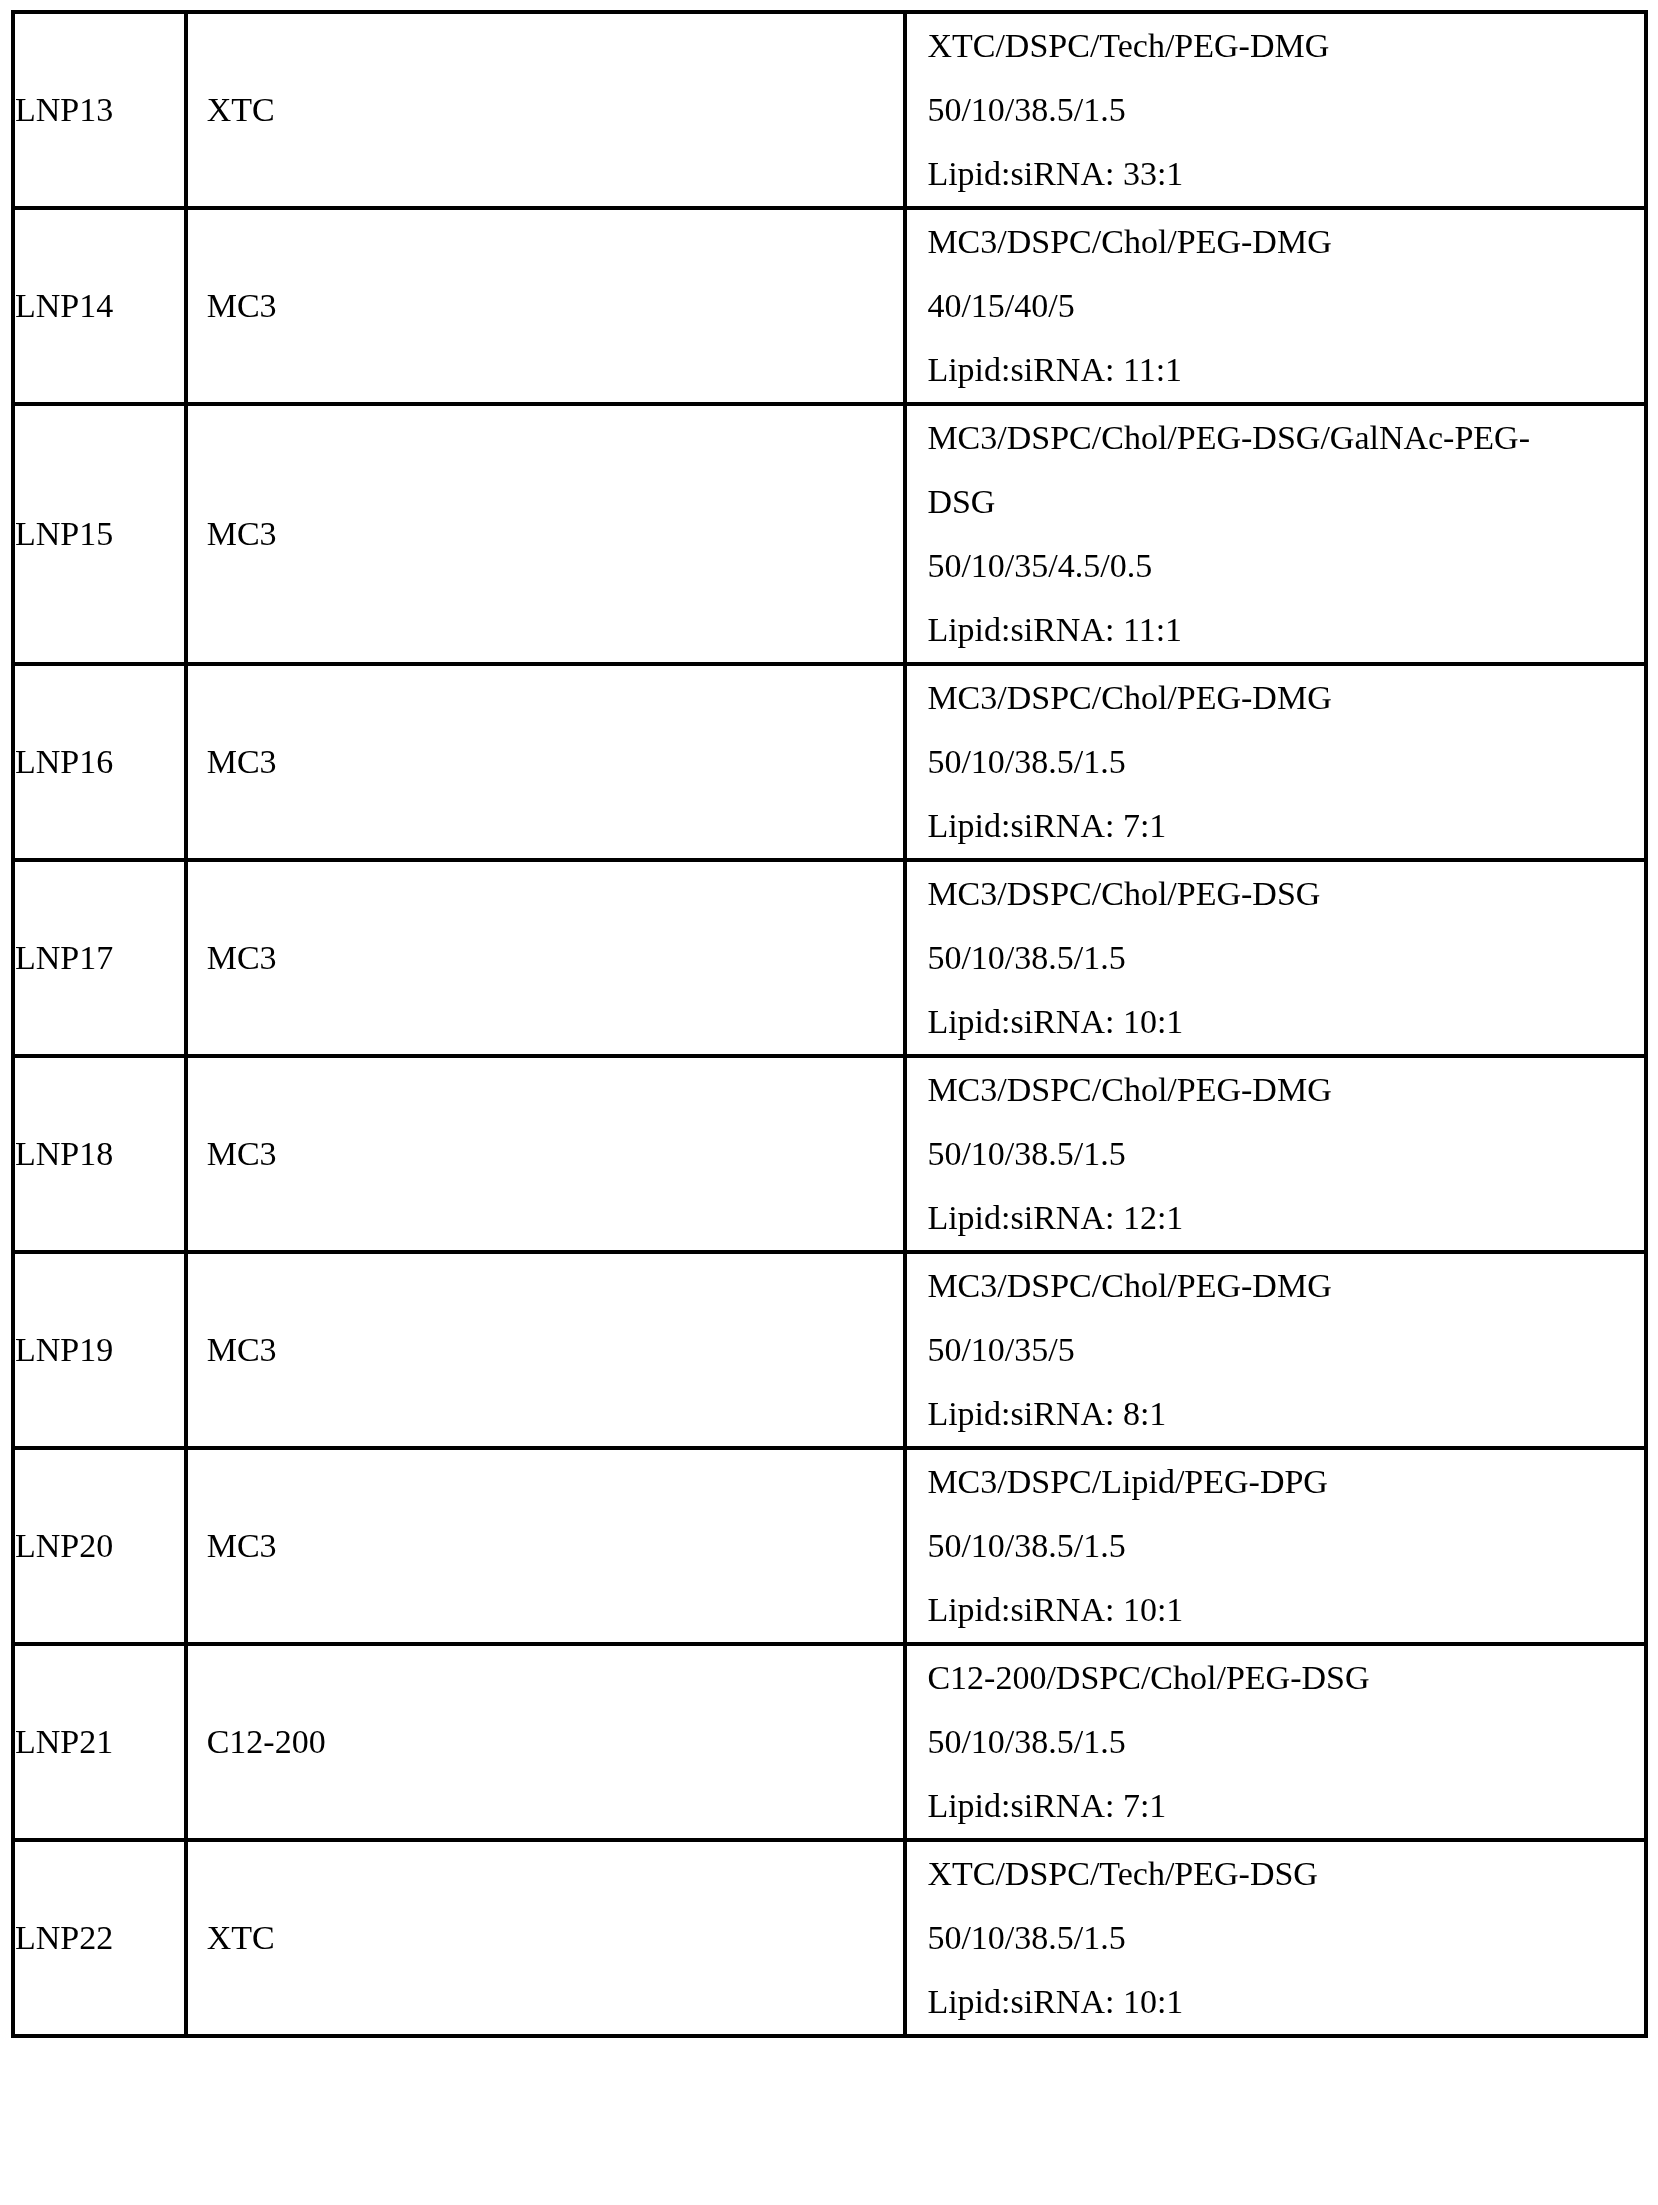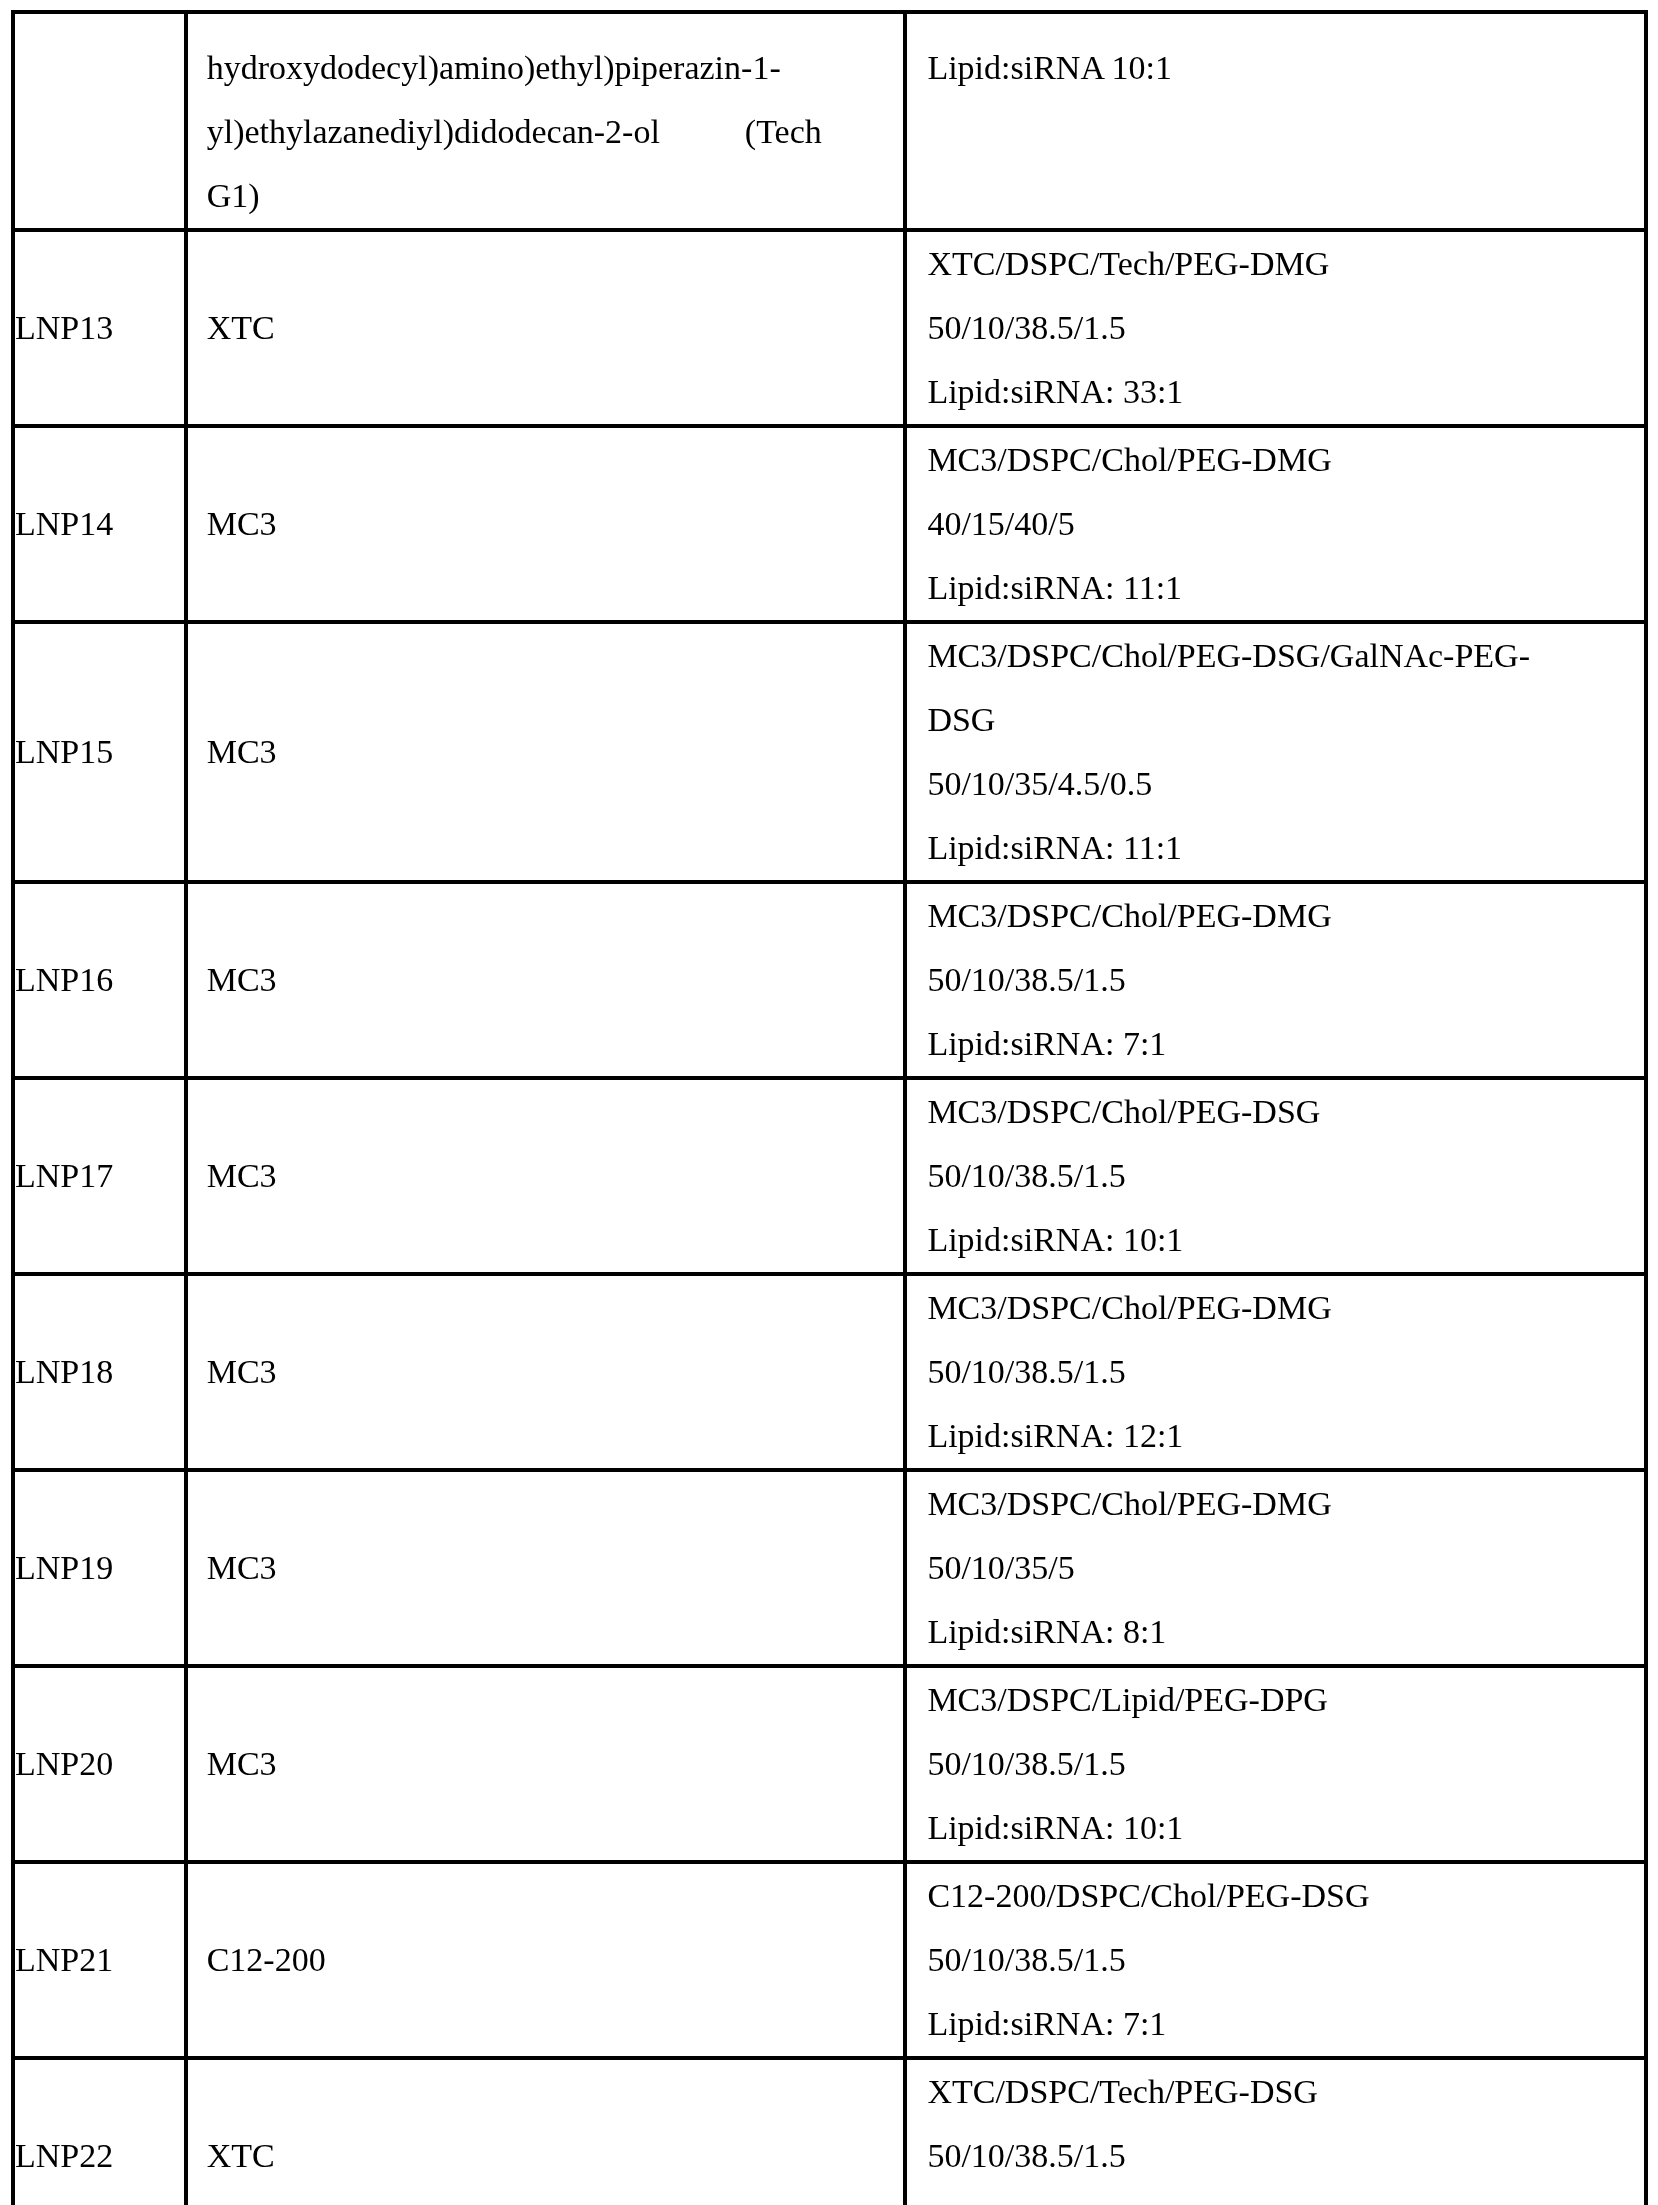--- a/index.html
+++ b/index.html
@@ -64,31 +64,20 @@
 
 <div class="page">
   <table class="lnp-table">
     <colgroup>
       <col class="c1">
       <col class="c2">
       <col class="c3">
     </colgroup>
     <tbody>
 
-      <tr style="height:190px;">
-        <td class="id-cell"></td>
-        <td class="lipid-cell top-aligned">
-          <span class="comp-line">hydroxydodecyl)amino)ethyl)piperazin-1-</span>
-          <span class="comp-line" style="white-space:pre;">yl)ethylazanediyl)didodecan-2-ol          (Tech</span>
-          <span class="comp-line">G1)</span>
-        </td>
-        <td class="comp-cell top-aligned">
-          <span class="comp-line">Lipid:siRNA 10:1</span>
-        </td>
-      </tr>
 
       <tr style="height:195px;">
         <td class="id-cell">LNP13</td>
         <td class="lipid-cell">XTC</td>
         <td class="comp-cell">
           <span class="comp-line">XTC/DSPC/Tech/PEG-DMG</span>
           <span class="comp-line">50/10/38.5/1.5</span>
           <span class="comp-line">Lipid:siRNA: 33:1</span>
         </td>
       </tr>

